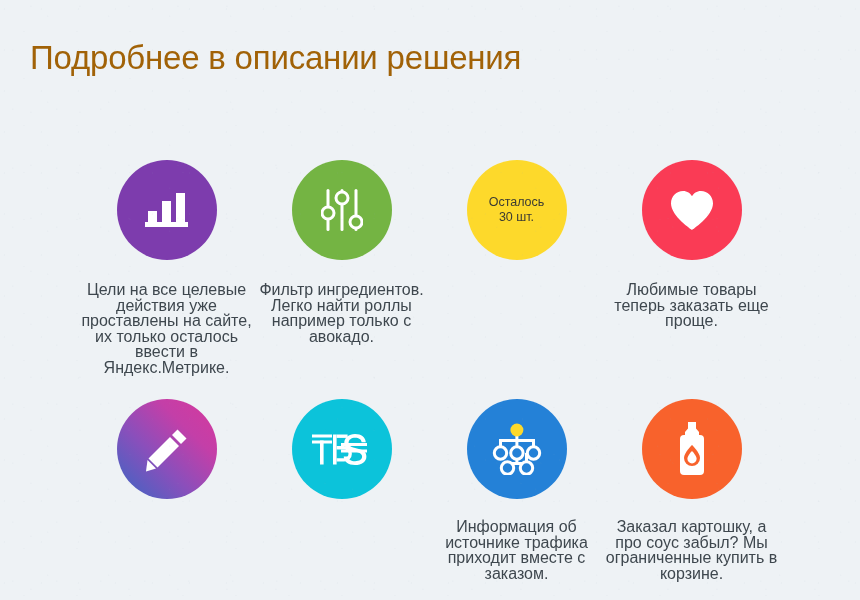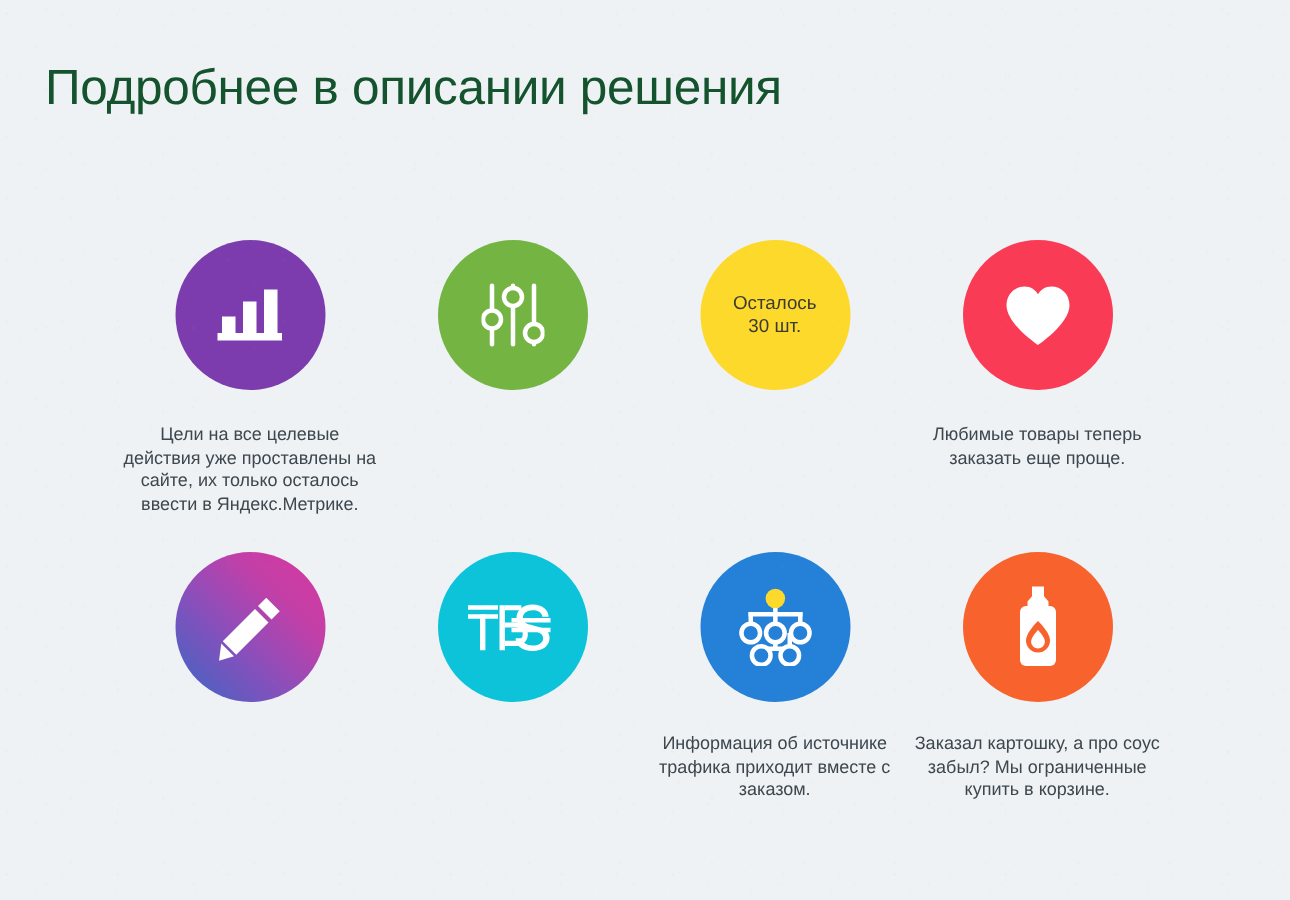--- a/index.html
+++ b/index.html
@@ -43,21 +43,21 @@
     font-size: 13.5px;
     color: #9aa5ac;
     letter-spacing: 0.15px;
     line-height: 18px;
   }
 
   .page-title {
     margin-top: 14px;
     font-size: 33px;
     font-weight: 400;
-    color: #14532d;
+    color: #a16207;
     letter-spacing: -0.2px;
     line-height: 40px;
   }
 
   .grid {
     position: absolute;
     left: 0;
     top: 160px;
     width: 860px;
     z-index: 2;
@@ -86,21 +86,21 @@
     border-radius: 50%;
     display: flex;
     align-items: center;
     justify-content: center;
     position: relative;
     flex: none;
   }
 
   .caption {
     margin-top: 22px;
-    font-size: 12px;
+    font-size: 16px;
     line-height: 15.5px;
     color: #3e474e;
     text-align: center;
     width: 172px;
   }
 
   .row-2 .caption { margin-top: 20px; }
 
   .badge-text {
     font-size: 12.5px;
@@ -145,20 +145,21 @@
           <svg width="42" height="46" viewBox="0 0 42 46">
             <rect x="5.5" y="2" width="3" height="42" rx="1.5" fill="#ffffff"></rect>
             <rect x="19.5" y="2" width="3" height="42" rx="1.5" fill="#ffffff"></rect>
             <rect x="33.5" y="2" width="3" height="42" rx="1.5" fill="#ffffff"></rect>
             <circle cx="7" cy="26" r="6" fill="#74b443" stroke="#ffffff" stroke-width="3"></circle>
             <circle cx="21" cy="11" r="6" fill="#74b443" stroke="#ffffff" stroke-width="3"></circle>
             <circle cx="35" cy="35" r="6" fill="#74b443" stroke="#ffffff" stroke-width="3"></circle>
           </svg>
         </span>
       </div>
+      <div class="caption">Фильтр ингредиентов. Легко найти роллы например только с авокадо.</div>
     </div>
 
     <div class="cell">
       <div class="circle" style="background:#fdd92b;">
         <span>
           <div class="badge-text">Осталось</div>
           <div class="badge-text">30 шт.</div>
         </span>
       </div>
     </div>

